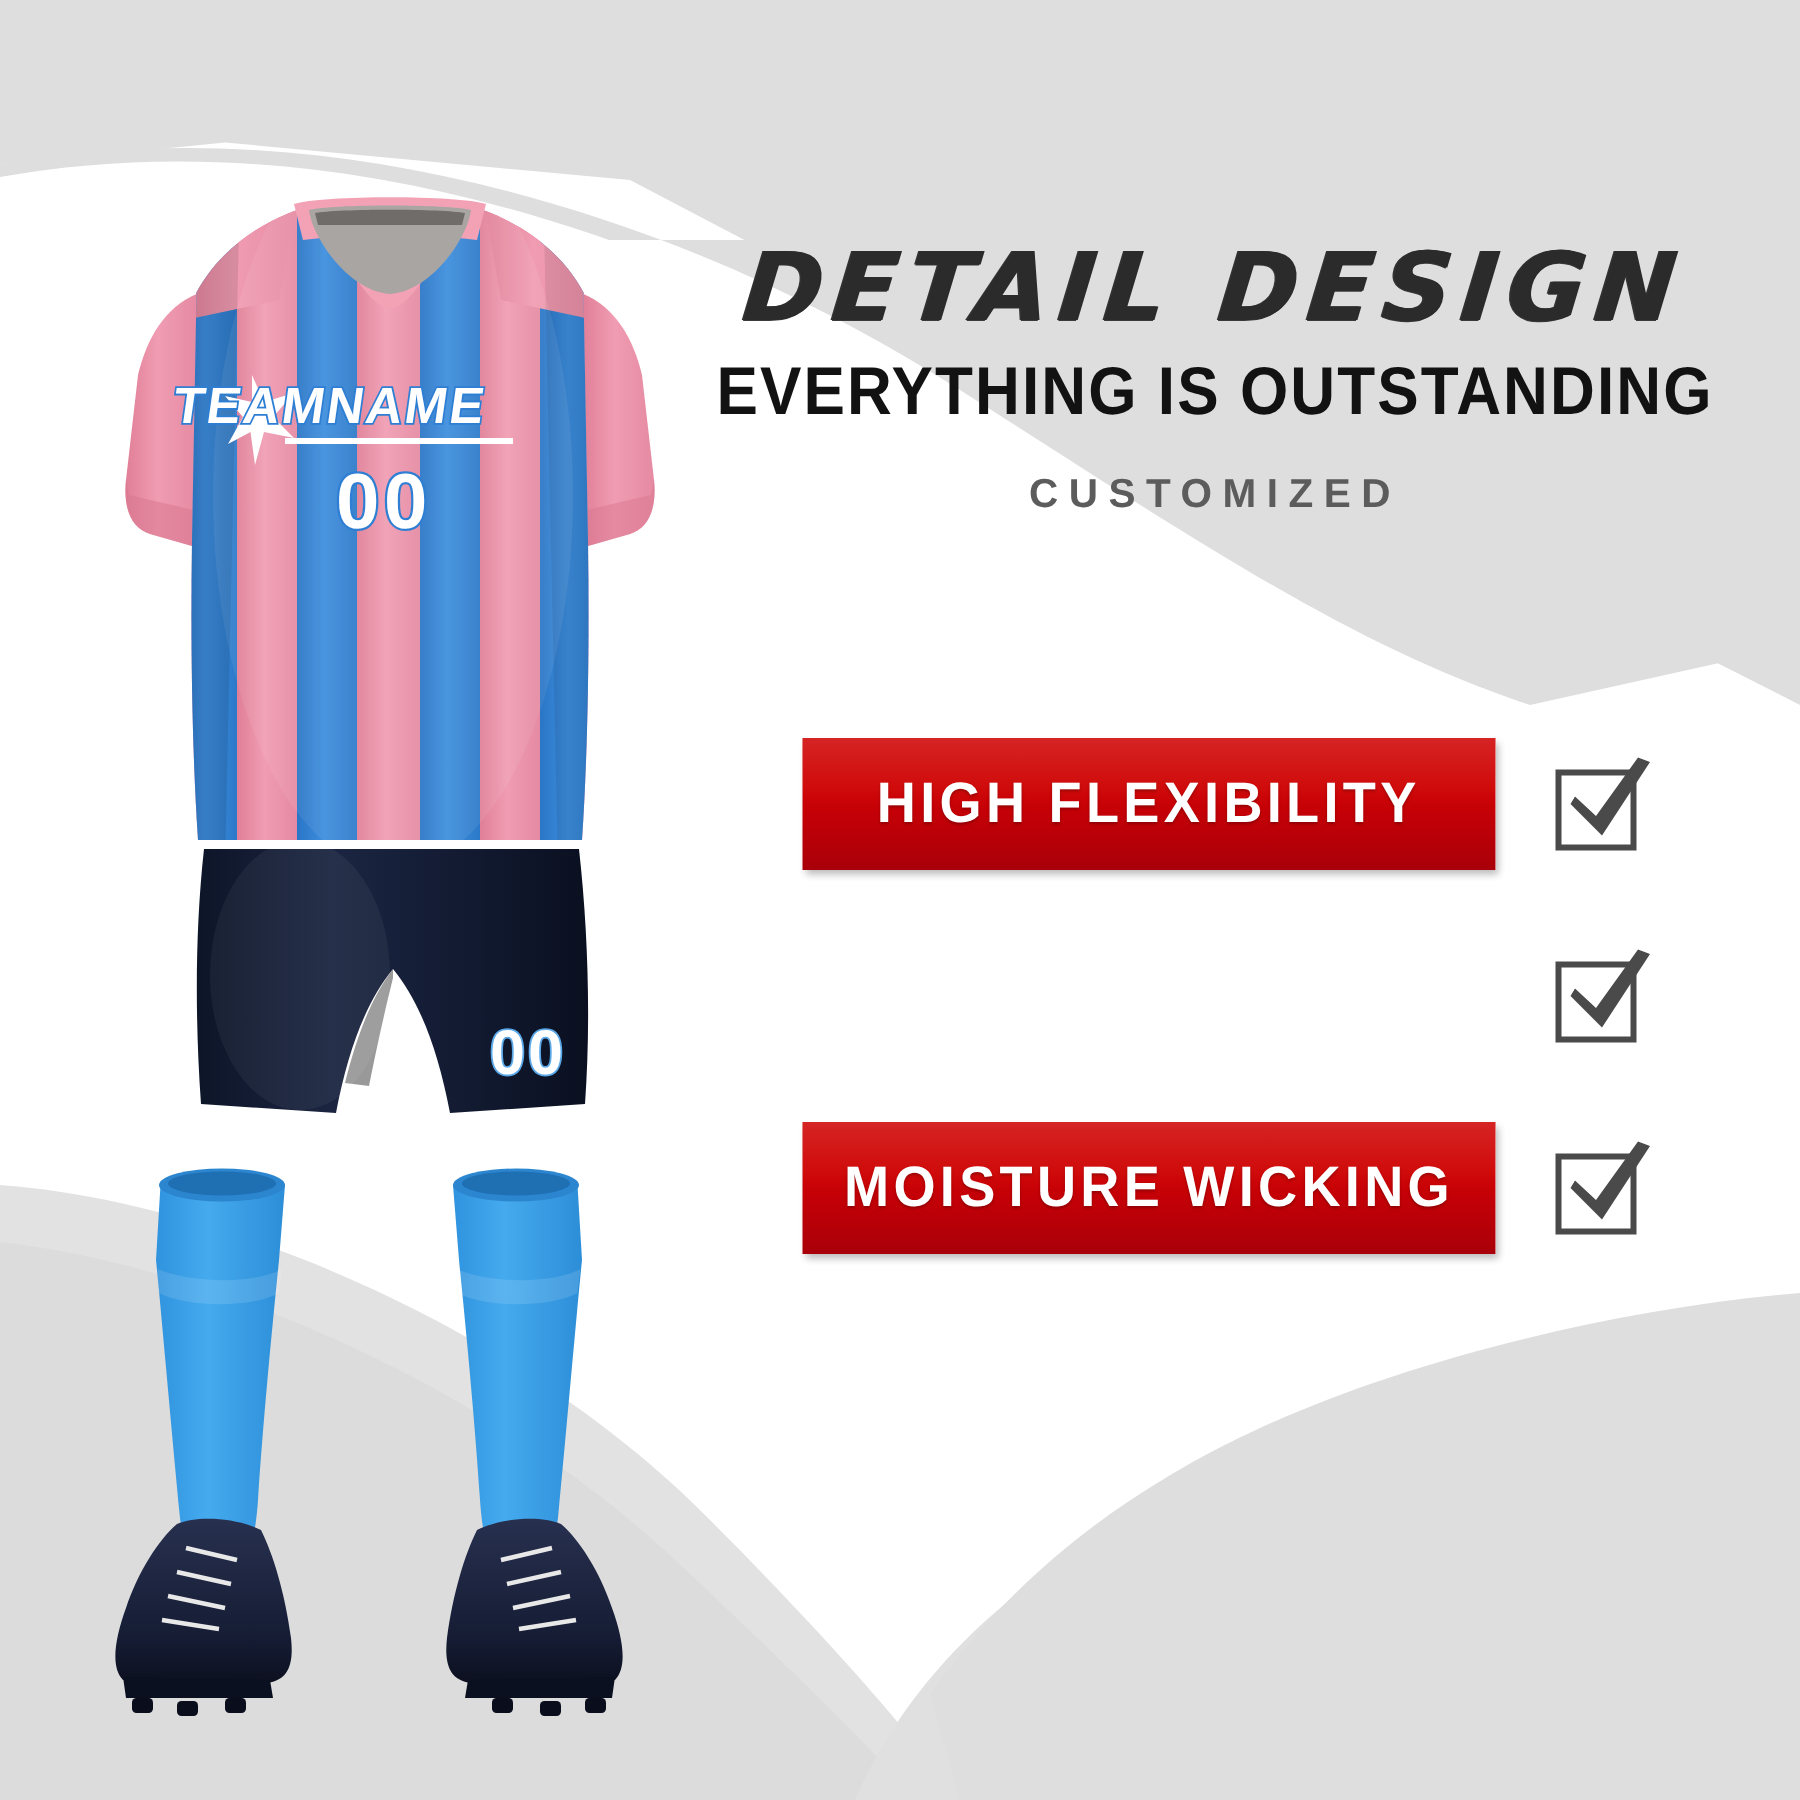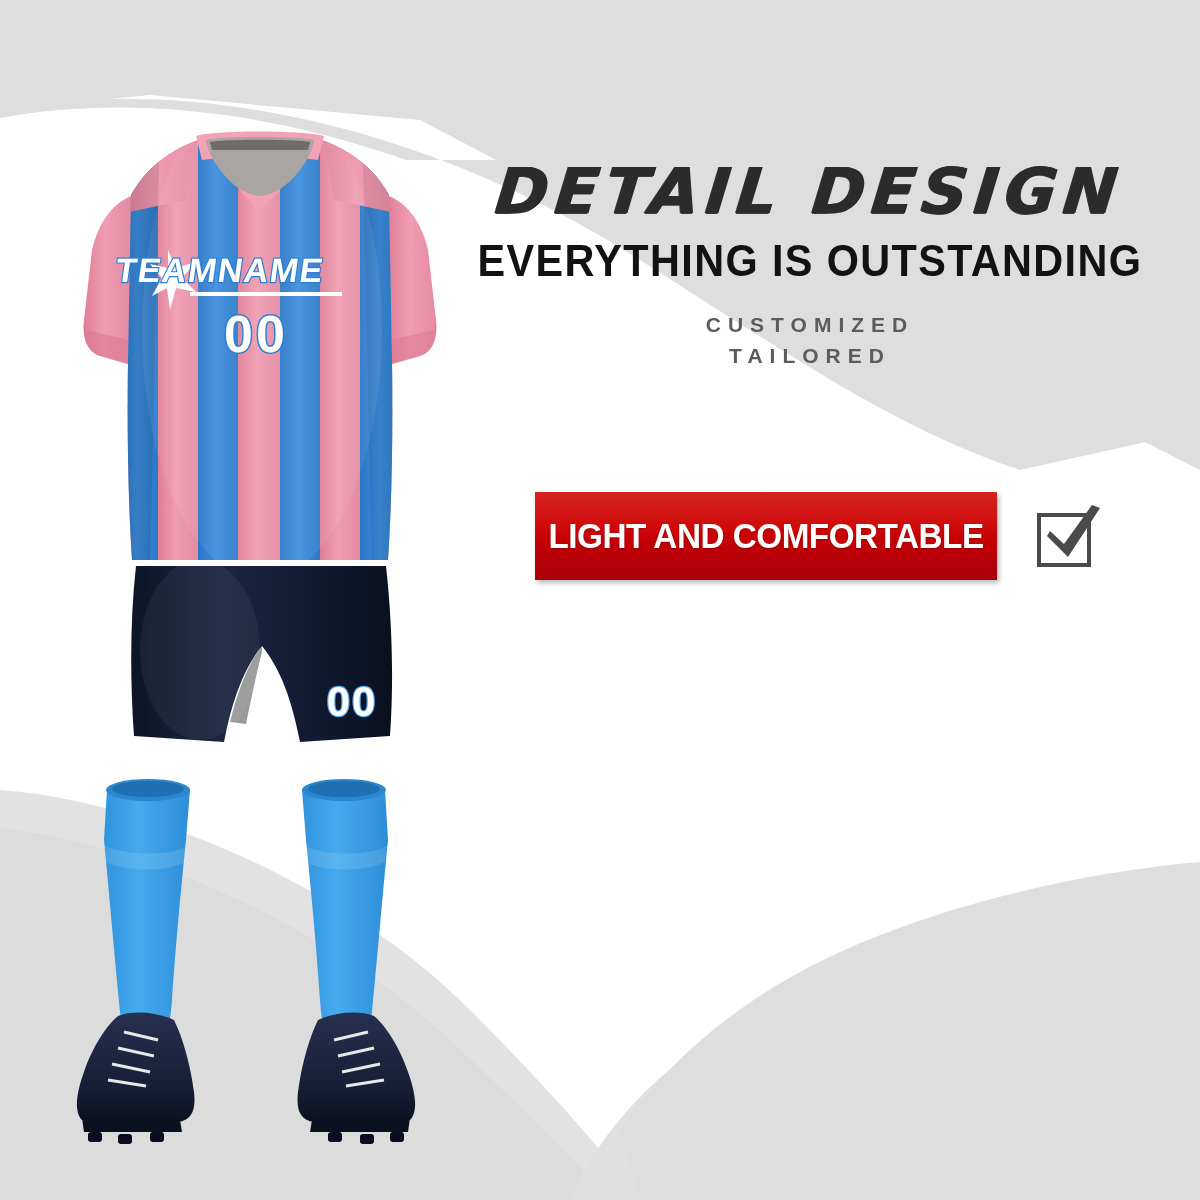--- a/index.html
+++ b/index.html
@@ -49,21 +49,21 @@
     line-height: 1.05;
     margin: 14px 0 0 0;
     transform: scaleX(0.92);
   }
 
   .taglines {
     margin-top: 26px;
     color: #5c5c5c;
     font-family: "Liberation Sans", sans-serif;
     font-weight: 700;
-    font-size: 21px;
+    font-size: 27px;
     letter-spacing: 7px;
     line-height: 1.45;
   }
   .tagline { display: block; }
 
   
   .features {
     position: absolute;
     left: 535px;
     top: 492px;
@@ -309,33 +309,47 @@
       <rect x="360" y="1134" width="14" height="10" rx="3" fill="#0a0e1c"></rect>
       <rect x="328" y="1132" width="14" height="10" rx="3" fill="#0a0e1c"></rect>
     </g>
   </svg>
 
   <div class="right-col">
     <div class="title-brush">DETAIL DESIGN</div>
     <div class="subtitle">EVERYTHING IS OUTSTANDING</div>
     <div class="taglines">
       <span class="tagline">CUSTOMIZED</span>
-      <span class="tagline">TAILORED</span>
     </div>
   </div>
 
   <div class="features">
 
-
     <div class="feature-row">
       <div class="banner">
-        <span class="banner-label tight">LIGHT AND COMFORTABLE</span>
+        <span class="banner-label wide">HIGH FLEXIBILITY</span>
       </div>
       <svg class="checkbox" viewBox="0 0 76 76" xmlns="http://www.w3.org/2000/svg">
         <rect x="9" y="17" width="50" height="50" fill="none" stroke="#4a4a4a" stroke-width="4"></rect>
         <path d="M17,38 L20,33 L34,46 L62,7 L70,10 L38,59 Z" fill="#4a4a4a"></path>
       </svg>
     </div>
 
+    <div class="feature-row">
+      <svg class="checkbox" viewBox="0 0 76 76" xmlns="http://www.w3.org/2000/svg">
+        <rect x="9" y="17" width="50" height="50" fill="none" stroke="#4a4a4a" stroke-width="4"></rect>
+        <path d="M17,38 L20,33 L34,46 L62,7 L70,10 L38,59 Z" fill="#4a4a4a"></path>
+      </svg>
+    </div>
+
+    <div class="feature-row">
+      <div class="banner">
+        <span class="banner-label wide">MOISTURE WICKING</span>
+      </div>
+      <svg class="checkbox" viewBox="0 0 76 76" xmlns="http://www.w3.org/2000/svg">
+        <rect x="9" y="17" width="50" height="50" fill="none" stroke="#4a4a4a" stroke-width="4"></rect>
+        <path d="M17,38 L20,33 L34,46 L62,7 L70,10 L38,59 Z" fill="#4a4a4a"></path>
+      </svg>
+    </div>
 
 
   </div>
 </div>
 
 </body></html>

